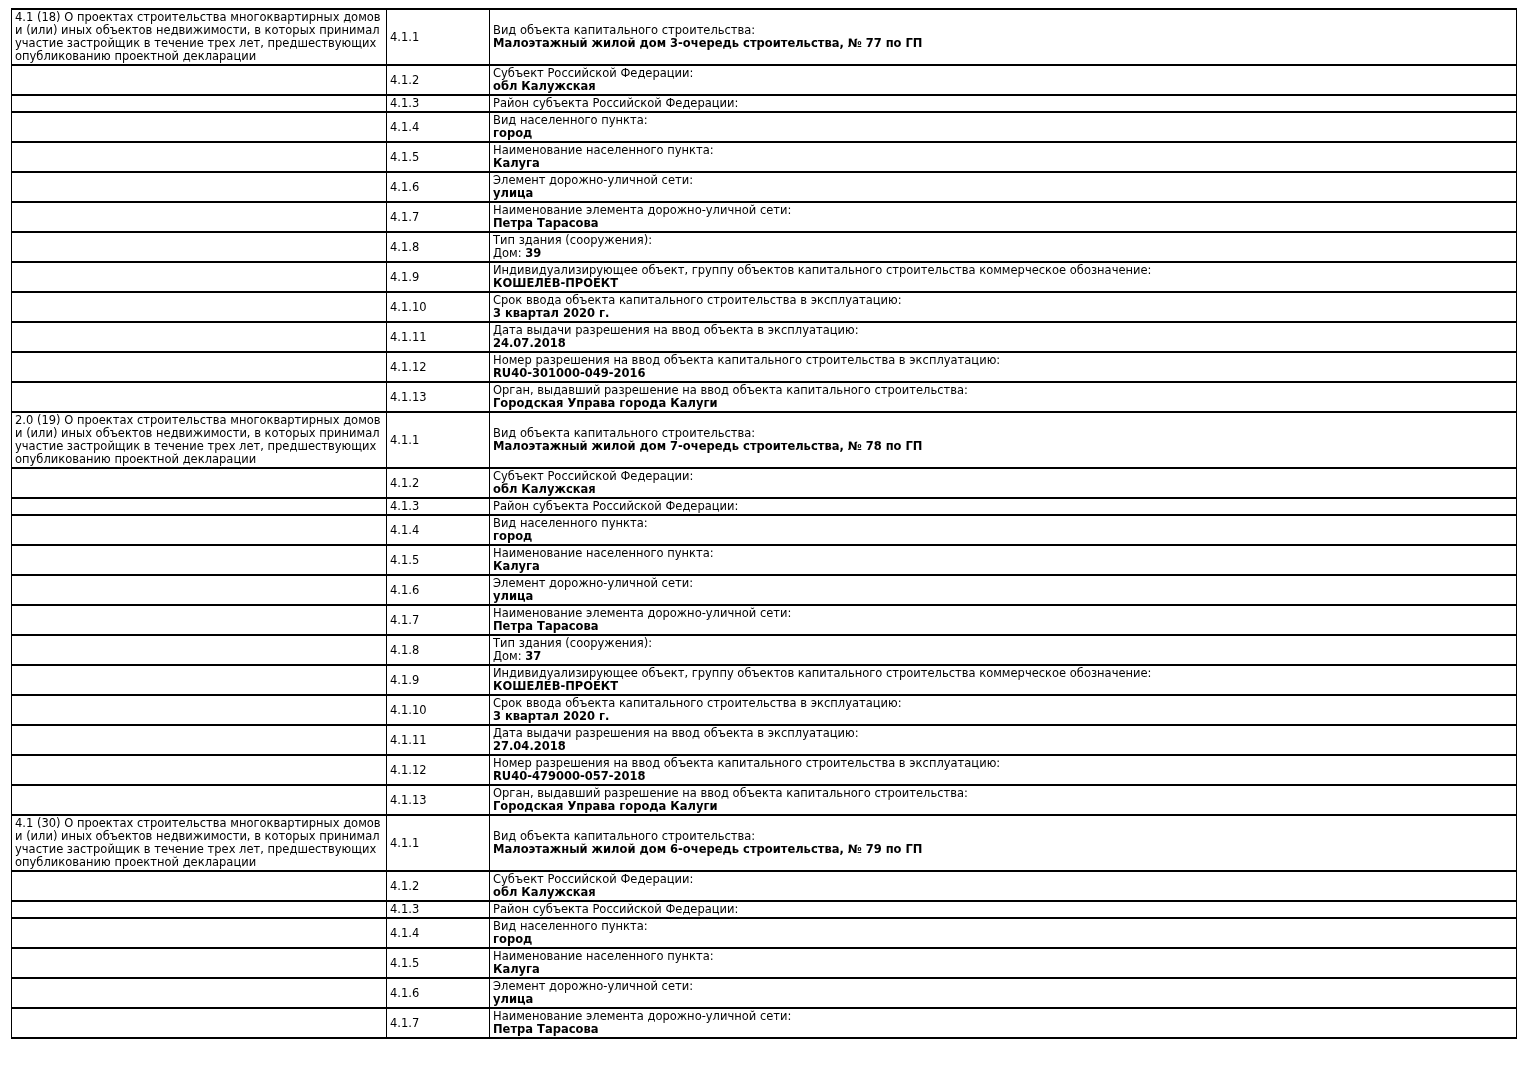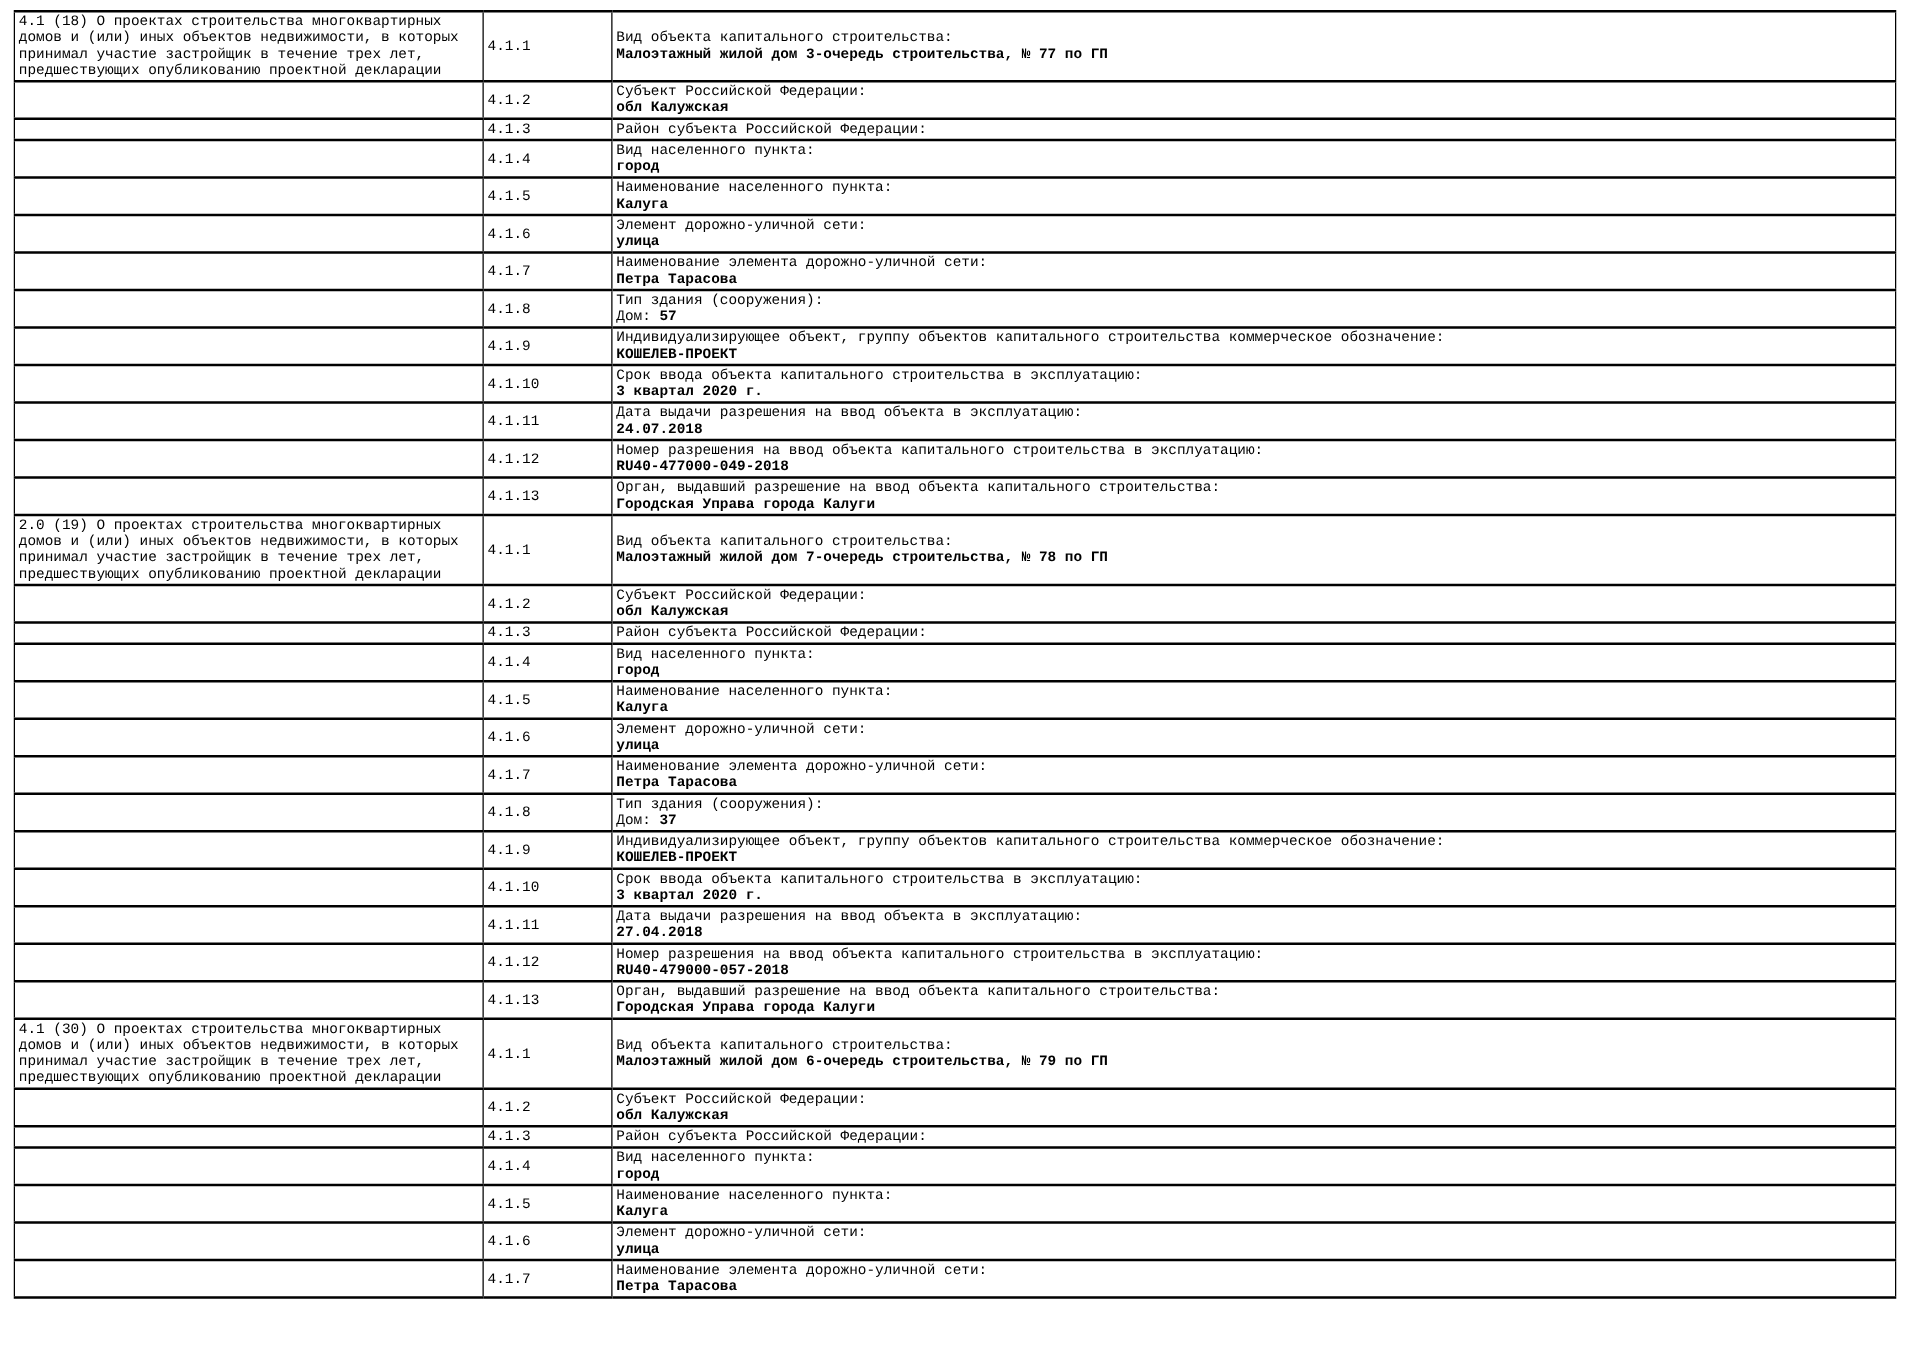--- a/index.html
+++ b/index.html
@@ -10,21 +10,20 @@
     font-family: "DejaVu Sans", "Liberation Sans", sans-serif;
   }
   .page {
     position: relative;
     width: 1529px;
     height: 1080px;
     overflow: hidden;
     box-sizing: border-box;
     padding: 8px 12px 16px 11px;
     background: #ffffff;
-    font-family: Liberation Mono, monospace;
   }
   table.decl {
     border-collapse: collapse;
     table-layout: fixed;
     width: 1506px;
     border: 1px solid #000;
   }
   table.decl td {
     border-left: 1px solid #000;
     border-right: 1px solid #000;
@@ -137,21 +136,21 @@
   </tr>
         <tr>
     <td class="col-desc">
       <div class="section-desc"></div>
     </td>
     <td class="col-code">
       <span>4.1.8</span>
     </td>
     <td class="col-content">
       <div class="field-label">Тип здания (сооружения):</div>
-      <div class="value-line"><span class="prefix">Дом: </span><b>57</b></div>
+      <div class="value-line"><span class="prefix">Дом: </span><b>39</b></div>
     </td>
   </tr>
         <tr>
     <td class="col-desc">
       <div class="section-desc"></div>
     </td>
     <td class="col-code">
       <span>4.1.9</span>
     </td>
     <td class="col-content">
@@ -185,21 +184,21 @@
   </tr>
         <tr>
     <td class="col-desc">
       <div class="section-desc"></div>
     </td>
     <td class="col-code">
       <span>4.1.12</span>
     </td>
     <td class="col-content">
       <div class="field-label">Номер разрешения на ввод объекта капитального строительства в эксплуатацию:</div>
-      <div class="value-line"><b>RU40-477000-049-2018</b></div>
+      <div class="value-line"><b>RU40-301000-049-2016</b></div>
     </td>
   </tr>
         <tr>
     <td class="col-desc">
       <div class="section-desc"></div>
     </td>
     <td class="col-code">
       <span>4.1.13</span>
     </td>
     <td class="col-content">

